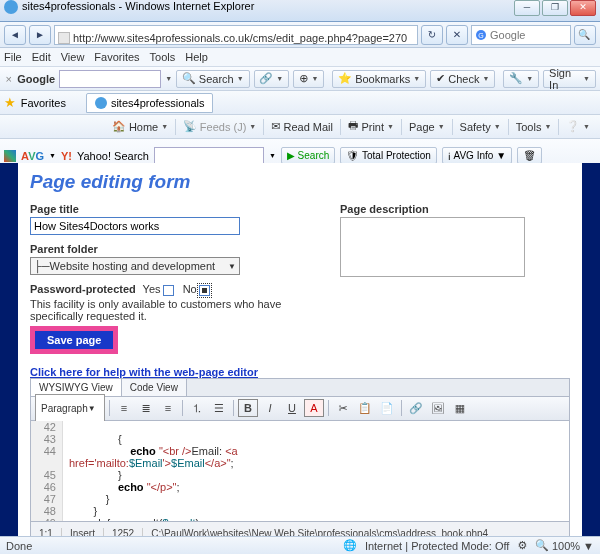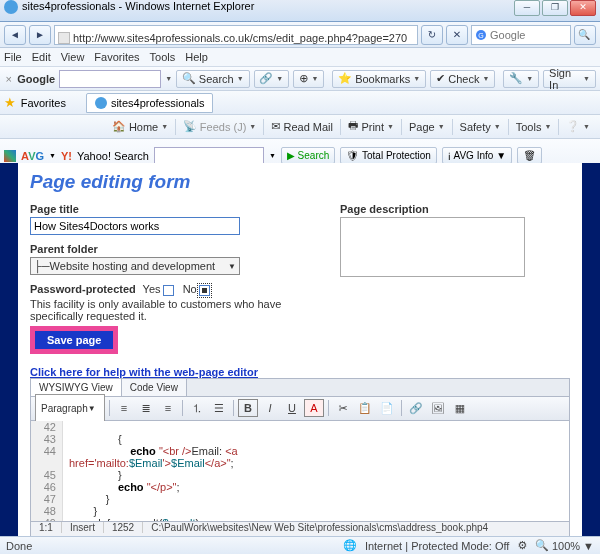--- a/index.html
+++ b/index.html
@@ -61,21 +61,21 @@
 .tbtn{width:20px;height:18px;border:1px solid transparent;display:flex;align-items:center;justify-content:center;font-size:11px;color:#444}
 .tsep{width:1px;height:16px;background:#b0b8c8;margin:0 2px}
 .code{font-family:"Courier New",monospace;font-size:11px;background:#fff;height:100px;overflow:hidden;position:relative}
 .cline{display:flex;white-space:pre}
 .gut{width:32px;text-align:right;padding-right:6px;background:#f0f0f0;color:#888;border-right:1px solid #ddd}
 .cl{padding-left:6px;color:#333}
 .kw{color:#000;font-weight:bold}
 .var{color:#067}
 .str{color:#a33}
 .tag{color:#a33}
-.edstat{height:18px;background:#f0f2f6;border-top:1px solid #b0b8c8;display:flex;align-items:flex-start;font-size:10px;color:#444}
+.edstat{height:18px;background:#f0f2f6;border-top:1px solid #b0b8c8;display:flex;align-items:flex-end;font-size:10px;color:#444}
 .edstat span{border-right:1px solid #ccc;padding:0 8px}
 .statusbar{position:absolute;bottom:0;left:0;right:0;height:18px;background:linear-gradient(#f3f7fc,#e1ebf7);border-top:1px solid #b8c8dc;display:flex;align-items:center;padding:0 6px;font-size:11px;color:#444;gap:8px}
 .statusbar .sp{flex:1}
 .zoom{display:flex;align-items:center;gap:3px}
 svg{display:block}
 </style>
 </head>
 <body>
 
 <div class="titlebar">

